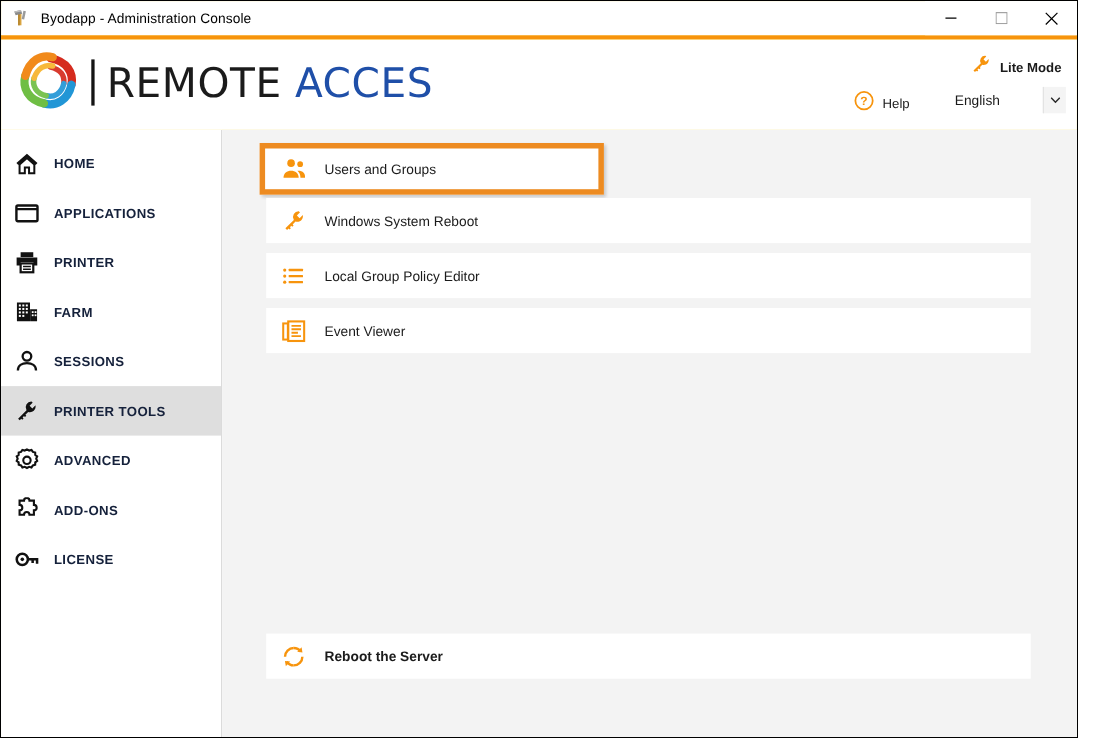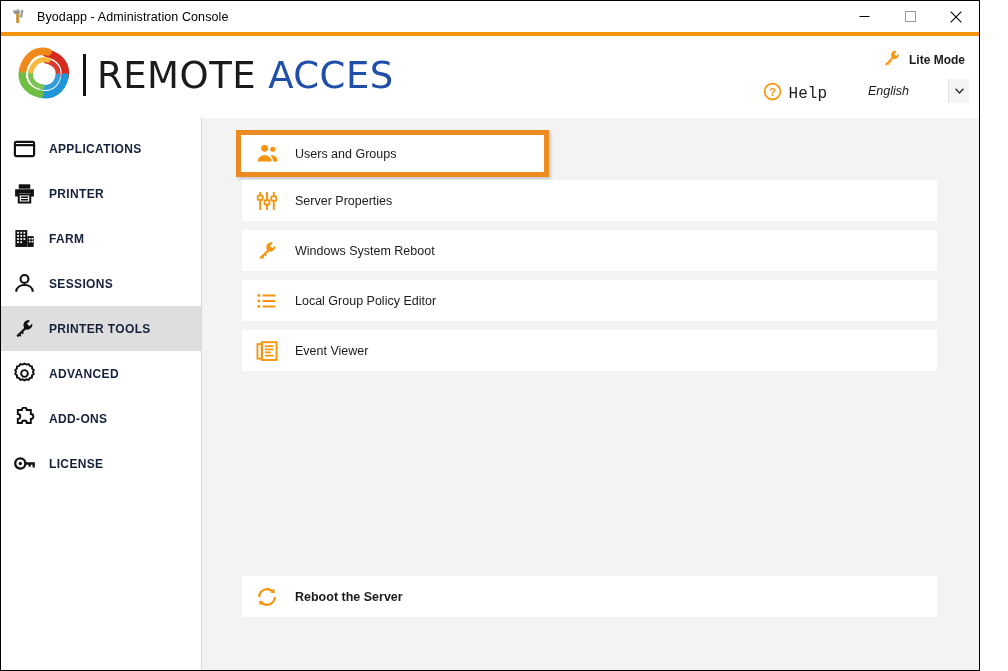--- a/index.html
+++ b/index.html
@@ -140,39 +140,37 @@
   }
   .help-link {
     position: absolute;
     right: 152px;
     top: 46px;
     display: flex;
     align-items: center;
     gap: 7px;
   }
   .help-label {
-    font-size: 16px;
+    font-size: 12px;
     color: #1b1b1b;
-    font-family: Liberation Mono, monospace;
   }
   .lang-select {
     position: absolute;
     right: 10px;
     top: 43px;
     width: 105px;
     height: 24px;
     display: flex;
     align-items: center;
   }
   .lang-value {
     font-size: 12.5px;
     color: #1b1b1b;
     padding-left: 4px;
     flex: 1;
-    font-style: italic;
   }
   .lang-arrow-box {
     width: 20px;
     height: 24px;
     background: #f4f4f4;
     border-left: 1px solid #e2e2e2;
     display: flex;
     align-items: center;
     justify-content: center;
   }
@@ -379,20 +377,29 @@
             </svg>
         </span>
       </div>
     </div>
   </div>
 
   <div class="body-area">
 
     <nav class="sidebar">
 
+      <div class="nav-item">
+        <span class="nav-icon">
+          <svg width="23" height="23" viewBox="0 0 24 24">
+            <path d="M12 3 L22 11.6 L20.2 13.6 L12 6.4 L3.8 13.6 L2 11.6 Z" fill="#111"></path>
+            <path d="M5 13 v8.4 h5 v-5.4 h4 v5.4 h5 V13 l-7-6.1 z" fill="none" stroke="#111" stroke-width="1.9"></path>
+          </svg>
+        </span>
+        <span class="nav-label">HOME</span>
+      </div>
 
       <div class="nav-item">
         <span class="nav-icon">
           <svg width="23" height="23" viewBox="0 0 24 24">
             <rect x="2" y="5" width="20" height="15" rx="1.4" fill="none" stroke="#111" stroke-width="2.3"></rect>
             <path d="M2 8.5 H22" stroke="#111" stroke-width="2.3"></path>
           </svg>
         </span>
         <span class="nav-label">APPLICATIONS</span>
       </div>
@@ -498,35 +505,20 @@
             <svg width="23" height="23" viewBox="0 0 24 24">
               <circle cx="9" cy="6.6" r="3.6" fill="#F7940D"></circle>
               <path d="M1.8 20.4 c0 -4.2 3.3 -6.6 7.2 -6.6 c3.9 0 7.2 2.4 7.2 6.6 z" fill="#F7940D"></path>
               <circle cx="17.6" cy="7.6" r="2.7" fill="#F7940D"></circle>
               <path d="M15 13.8 c3.6 -.6 7.2 1.5 7.2 5.2 v1.4 h-4.3 c0 -2.7 -1 -5 -2.9 -6.6 z" fill="#F7940D"></path>
             </svg>
           </span>
           <span class="tool-label">Users and Groups</span>
         </div>
 
-        <div class="tool-row">
-          <span class="tool-icon">
-            <svg width="22" height="22" viewBox="0 0 24 24">
-              <g stroke="#F7940D" stroke-width="2.1" fill="none">
-                <path d="M4.6 2.2 V21.8 M12 2.2 V21.8 M19.4 2.2 V21.8"></path>
-              </g>
-              <g fill="#ffffff" stroke="#F7940D" stroke-width="2">
-                <rect x="1.9" y="6.2" width="5.4" height="4.6" rx="0.7"></rect>
-                <rect x="9.3" y="11.2" width="5.4" height="4.6" rx="0.7"></rect>
-                <rect x="16.7" y="6.9" width="5.4" height="4.6" rx="0.7"></rect>
-              </g>
-            </svg>
-          </span>
-          <span class="tool-label">Server Properties</span>
-        </div>
 
         <div class="tool-row">
           <span class="tool-icon">
             <svg width="23" height="23" viewBox="0 0 24 24">
               <path d="M16.5 3.2 a5.4 5.4 0 0 0 -4.9 8.2 L3.6 19.4 l1.6 1.6 1.4-1.4 0.9 0.9 1.3-1.3 -0.9-0.9 1.3-1.3 0.9 0.9 1.3-1.3 -0.9-0.9 2.7-2.7 a5.4 5.4 0 0 0 6.9-6.3 l-3 3 -2.6-2.6 3-3 a5.4 5.4 0 0 0 -1-0.8 z" fill="#F7940D"></path>
             </svg>
           </span>
           <span class="tool-label">Windows System Reboot</span>
         </div>
 

